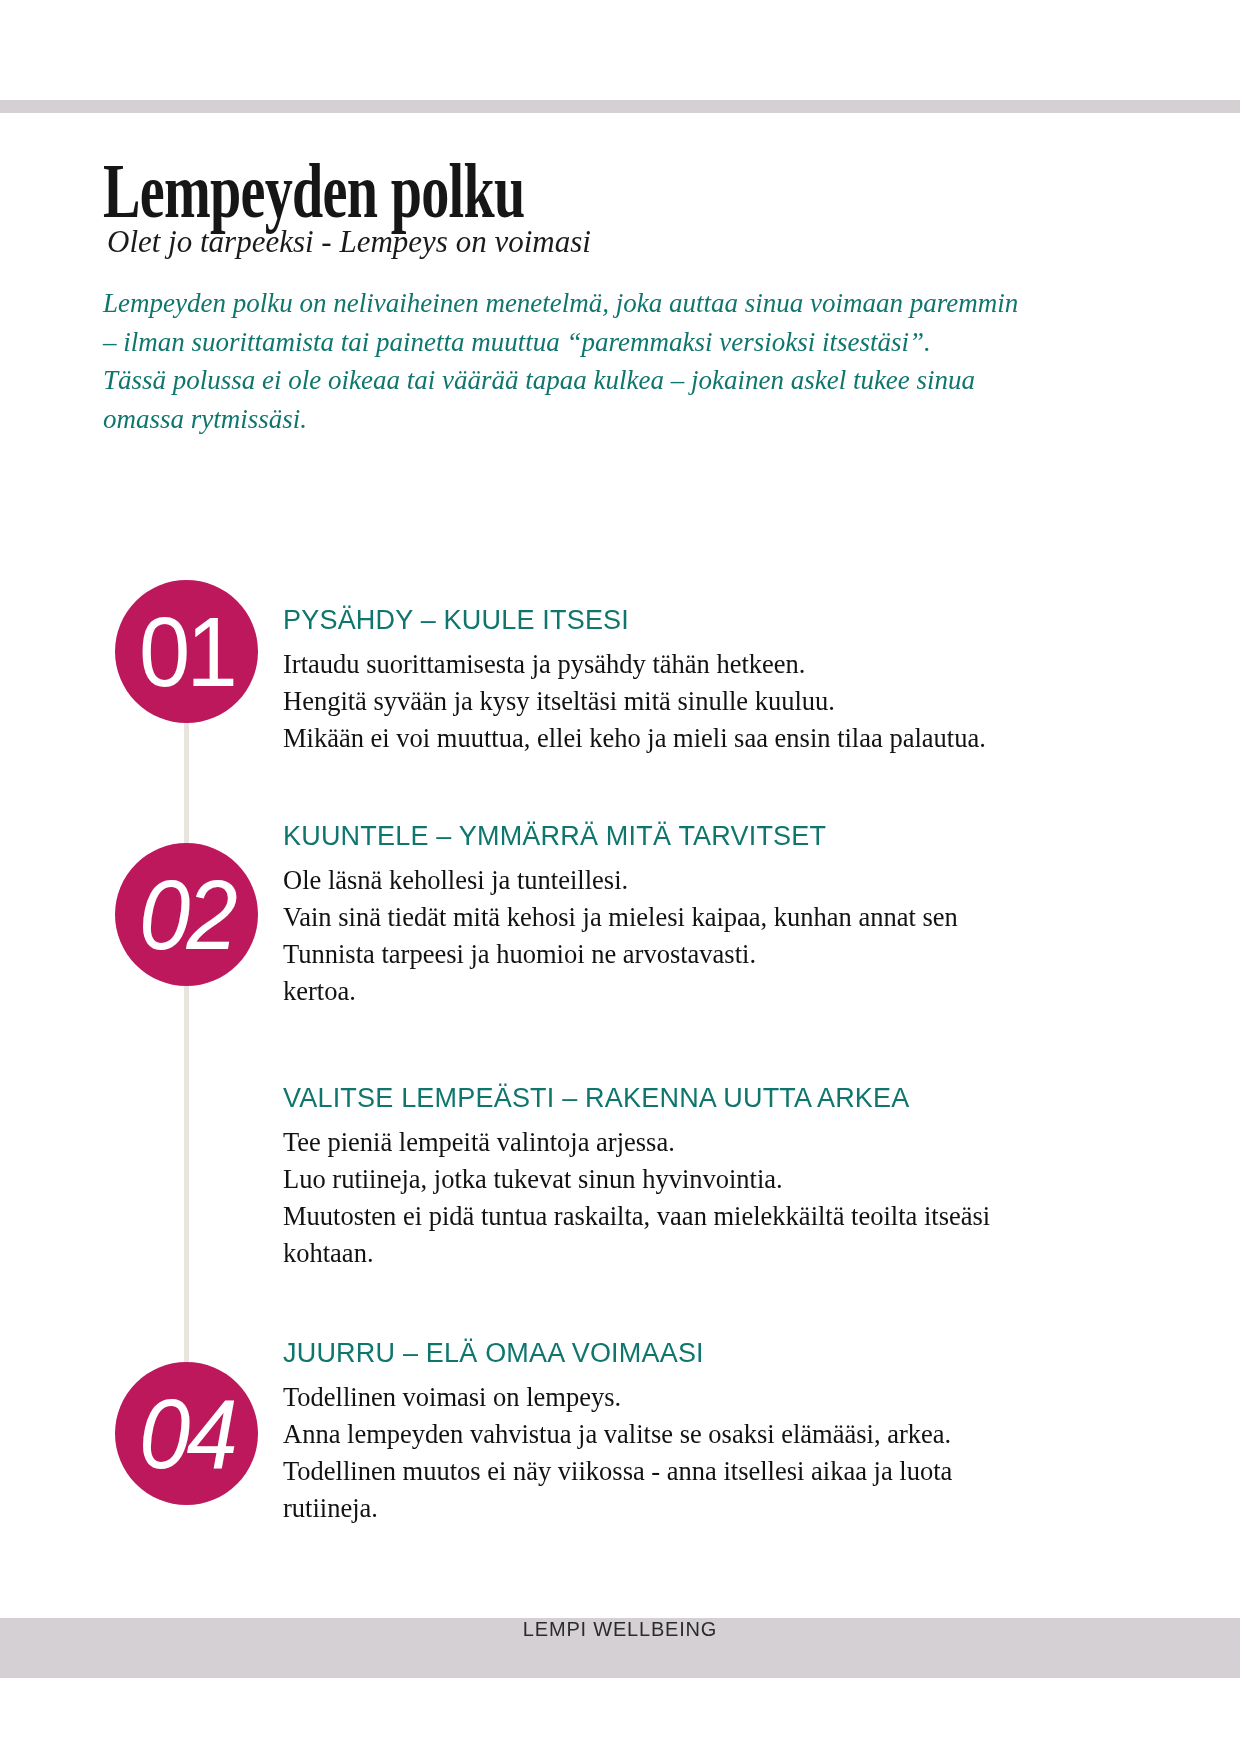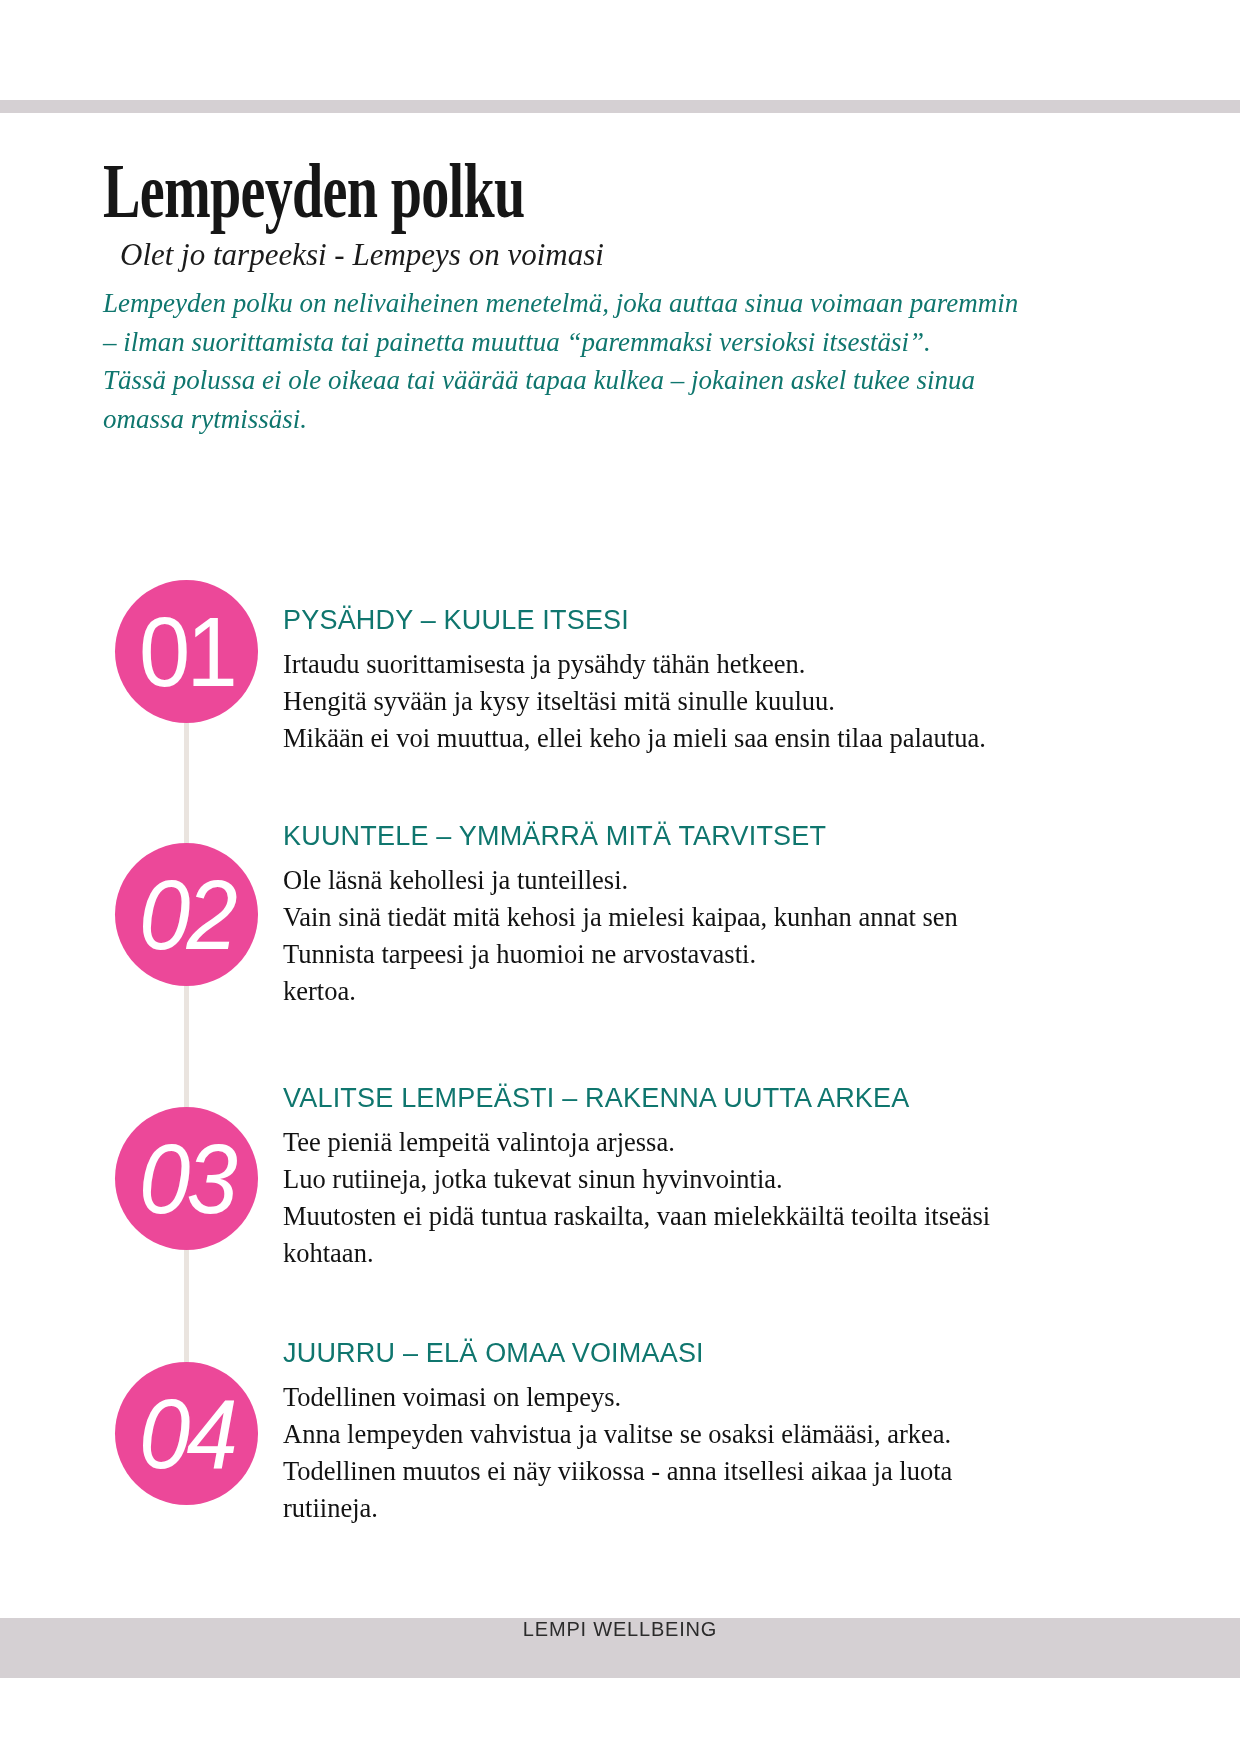--- a/index.html
+++ b/index.html
@@ -27,21 +27,21 @@
     line-height: 1.05;
     color: #161616;
     letter-spacing: -1px;
     transform: scaleX(0.72);
     transform-origin: left top;
     white-space: nowrap;
   }
   .subtitle {
     position: absolute;
     left: 103px; top: 220px;
-    margin: 17px;
+    margin: 4px;
     font-family: "Liberation Serif", serif;
     font-style: italic;
     font-weight: 500;
     font-size: 31px;
     color: #1b1b1b;
     white-space: nowrap;
   }
   .intro {
     position: absolute;
     left: 103px; top: 284px;
@@ -68,21 +68,21 @@
   .step { position: absolute; left: 283px; }
   .timeline .step:nth-of-type(1) { top: 604px; }
   .timeline .step:nth-of-type(2) { top: 820px; }
   .timeline .step:nth-of-type(3) { top: 1082px; }
   .timeline .step:nth-of-type(4) { top: 1337px; }
   .circle {
     position: absolute;
     left: -168px;
     width: 143px; height: 143px;
     border-radius: 50%;
-    background: #ec4899;
+    background: #be185d;
     display: flex;
     align-items: center;
     justify-content: center;
   }
   .timeline .step:nth-of-type(1) .circle { top: -24px; }
   .timeline .step:nth-of-type(2) .circle { top: 23px; }
   .timeline .step:nth-of-type(3) .circle { top: 25px; }
   .timeline .step:nth-of-type(4) .circle { top: 25px; }
   .circle span {
     font-family: "Liberation Sans", sans-serif;
@@ -177,23 +177,20 @@
 
             <div class="step-line">Vain sinä tiedät mitä kehosi ja mielesi kaipaa, kunhan annat sen</div>
 
             <div class="step-line">Tunnista tarpeesi ja huomioi ne arvostavasti.</div>
 
             <div class="step-line">kertoa.</div>
           </div>
       </section>
 
       <section class="step">
-        <div class="circle">
-          <span>03</span>
-        </div>
         <h3 class="step-title">VALITSE LEMPEÄSTI – RAKENNA UUTTA ARKEA</h3>
         <div class="step-lines">
 
             <div class="step-line">Tee pieniä lempeitä valintoja arjessa.</div>
 
             <div class="step-line">Luo rutiineja, jotka tukevat sinun hyvinvointia.</div>
 
             <div class="step-line">Muutosten ei pidä tuntua raskailta, vaan mielekkäiltä teoilta itseäsi</div>
 
             <div class="step-line">kohtaan.</div>

